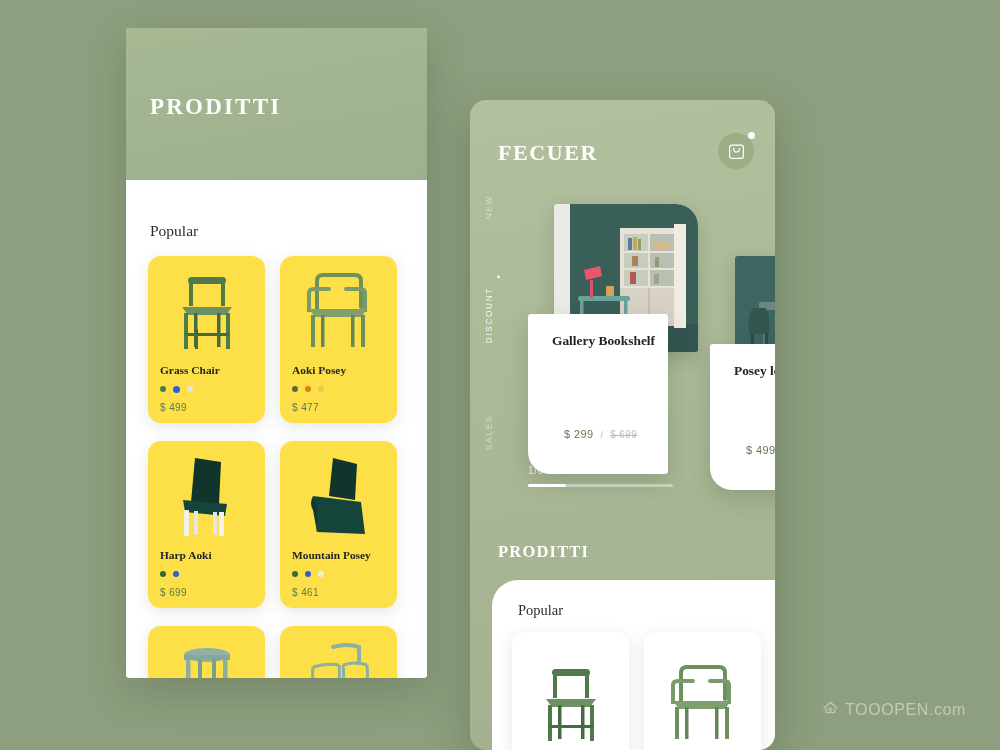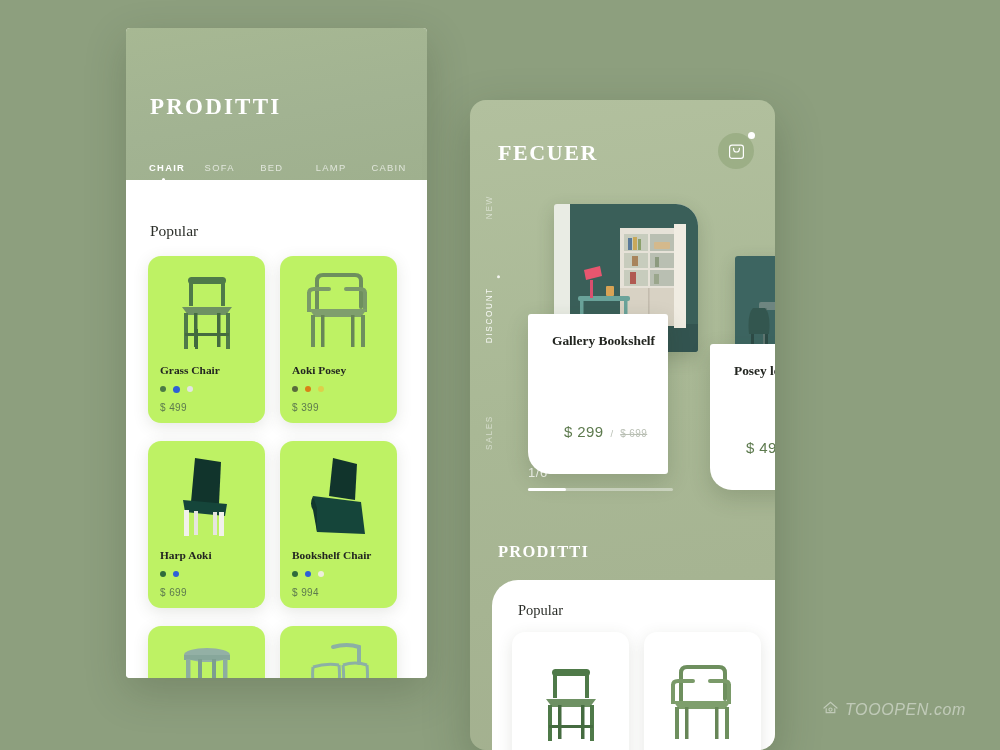--- a/index.html
+++ b/index.html
@@ -51,21 +51,21 @@
     font-family: "Liberation Serif", serif;
     font-size: 15.5px; color: #2c2f2a;
   }
   #p1-grid {
     position: absolute; left: 0; top: 52px; right: 0; bottom: 0;
     padding: 0 22px;
   }
   .p1-row { display: flex; gap: 15px; margin-bottom: 18px; }
   .p1-card {
     width: 117px; height: 167px;
-    background: #bef264; border-radius: 13px;
+    background: #fde047; border-radius: 13px;
     box-shadow: 0 4px 16px rgba(60,70,50,0.13);
     position: relative; overflow: hidden; cursor: pointer;
     flex-shrink: 0;
     text-align: center;
   }
   .p1-card-img {
     position: absolute; left: 0; top: 6px; width: 100%; height: 102px;
     display: flex; align-items: center; justify-content: center;
   }
   .p1-card-name {
@@ -130,26 +130,26 @@
     position: absolute; background: #fff;
     border-radius: 3px 3px 3px 22px;
     box-shadow: 0 8px 22px rgba(40,55,30,0.18);
   }
   .p2-promo-name {
     position: absolute; left: 24px; top: 18px; width: 110px;
     font-family: "Liberation Serif", serif; font-weight: 700;
     font-size: 13.4px; line-height: 17px; color: #222520;
   }
   .p2-promo-prices { position: absolute; left: 24px; bottom: 34px; display: flex; align-items: baseline; gap: 7px; }
-  .p2-price-new { font-size: 15px; color: #5d7a4e; letter-spacing: 0.4px; padding-left: 12px; }
+  .p2-price-new { font-size: 11px; color: #5d7a4e; letter-spacing: 0.4px; padding-left: 12px; }
   .p2-price-sep { font-size: 9.5px; color: #b9bfb4; }
   .p2-price-old { font-size: 10px; color: #b9bfb4; text-decoration: line-through; letter-spacing: 0.4px; }
 
   #p2-pager { position: absolute; left: 58px; top: 365px; width: 145px; }
-  #p2-pager-lbl { font-size: 13px; color: rgba(255,255,255,0.72); letter-spacing: 0.6px; }
+  #p2-pager-lbl { font-size: 10px; color: rgba(255,255,255,0.72); letter-spacing: 0.6px; }
   #p2-pager-track {
     margin-top: 8px; width: 145px; height: 2.5px; border-radius: 2px;
     background: rgba(255,255,255,0.4); position: relative; cursor: pointer;
   }
   #p2-pager-fill {
     position: absolute; left: 0; top: 0; height: 100%;
     width: 26%; background: #ffffff; border-radius: 2px;
   }
   #p2-sec-title {
     position: absolute; left: 28px; top: 442px;
@@ -172,37 +172,30 @@
     cursor: pointer; flex-shrink: 0; overflow: hidden;
   }
 
   
   #watermark {
     position: absolute; left: 822px; top: 699px;
     display: flex; align-items: center; gap: 6px;
     color: rgba(255,255,255,0.45);
     font-size: 16px; letter-spacing: 0.6px;
   }
-  #wm-text { font-size: 16px; font-style: italic; }
+  #wm-text { font-size: 16px; }
 </style>
 </head>
 <body>
 
 <div id="phone1">
 
   <div id="p1-header">
     <div id="p1-brand">PRODITTI</div>
 
-    <div id="p1-tabs">
-      <div class="p1-tab active">CHAIR</div>
-      <div class="p1-tab">SOFA</div>
-      <div class="p1-tab">BED</div>
-      <div class="p1-tab">LAMP</div>
-      <div class="p1-tab">CABIN</div>
-    </div>
   </div>
 
   <div id="p1-sheet">
     <div id="p1-popular">Popular</div>
 
     <div id="p1-grid">
 
       <div class="p1-row">
 
         <div class="p1-card">
@@ -244,21 +237,21 @@
               <rect x="22" y="48" width="3.5" height="32" fill="#678657"></rect>
               <rect x="52" y="48" width="3.5" height="32" fill="#678657"></rect>
             </svg>
           </div>
           <div class="p1-card-name">Aoki Posey</div>
           <div class="p1-dots">
             <span class="p1-dot" style="background:#5a6b3c"></span>
             <span class="p1-dot" style="background:#d98116"></span>
             <span class="p1-dot" style="background:#ddd04a"></span>
           </div>
-          <div class="p1-price">$ 399</div>
+          <div class="p1-price">$ 477</div>
         </div>
       </div>
 
       <div class="p1-row">
 
         <div class="p1-card">
           <div class="p1-card-img">
             <svg width="76" height="92" viewBox="0 0 76 92">
               <path d="M26 6 L52 10 L50 52 L22 50 Z" fill="#11342c"></path>
               <path d="M14 48 L58 52 L56 64 L16 60 Z" fill="#15453a"></path>
@@ -277,27 +270,27 @@
         </div>
 
         <div class="p1-card">
           <div class="p1-card-img">
             <svg width="80" height="92" viewBox="0 0 80 92">
               <path d="M34 6 L58 12 L56 48 L30 44 Z" fill="#11342c"></path>
               <path d="M14 44 L62 50 L66 82 L18 80 Z" fill="#15453a"></path>
               <path d="M14 44 Q10 52 14 58 L18 80 L18 56 Z" fill="#11382e"></path>
             </svg>
           </div>
-          <div class="p1-card-name">Bookshelf Chair</div>
+          <div class="p1-card-name">Mountain Posey</div>
           <div class="p1-dots">
             <span class="p1-dot" style="background:#2f6b3c"></span>
             <span class="p1-dot" style="background:#2e5fd6"></span>
             <span class="p1-dot" style="background:#eeeedd"></span>
           </div>
-          <div class="p1-price">$ 994</div>
+          <div class="p1-price">$ 461</div>
         </div>
       </div>
 
       <div class="p1-row">
 
         <div class="p1-card">
           <div class="p1-card-img">
             <svg width="64" height="92" viewBox="0 0 64 92">
               <ellipse cx="32" cy="18" rx="23" ry="7" fill="#93b0a5"></ellipse>
               <rect x="9" y="18" width="46" height="5" fill="#87a79b"></rect>

